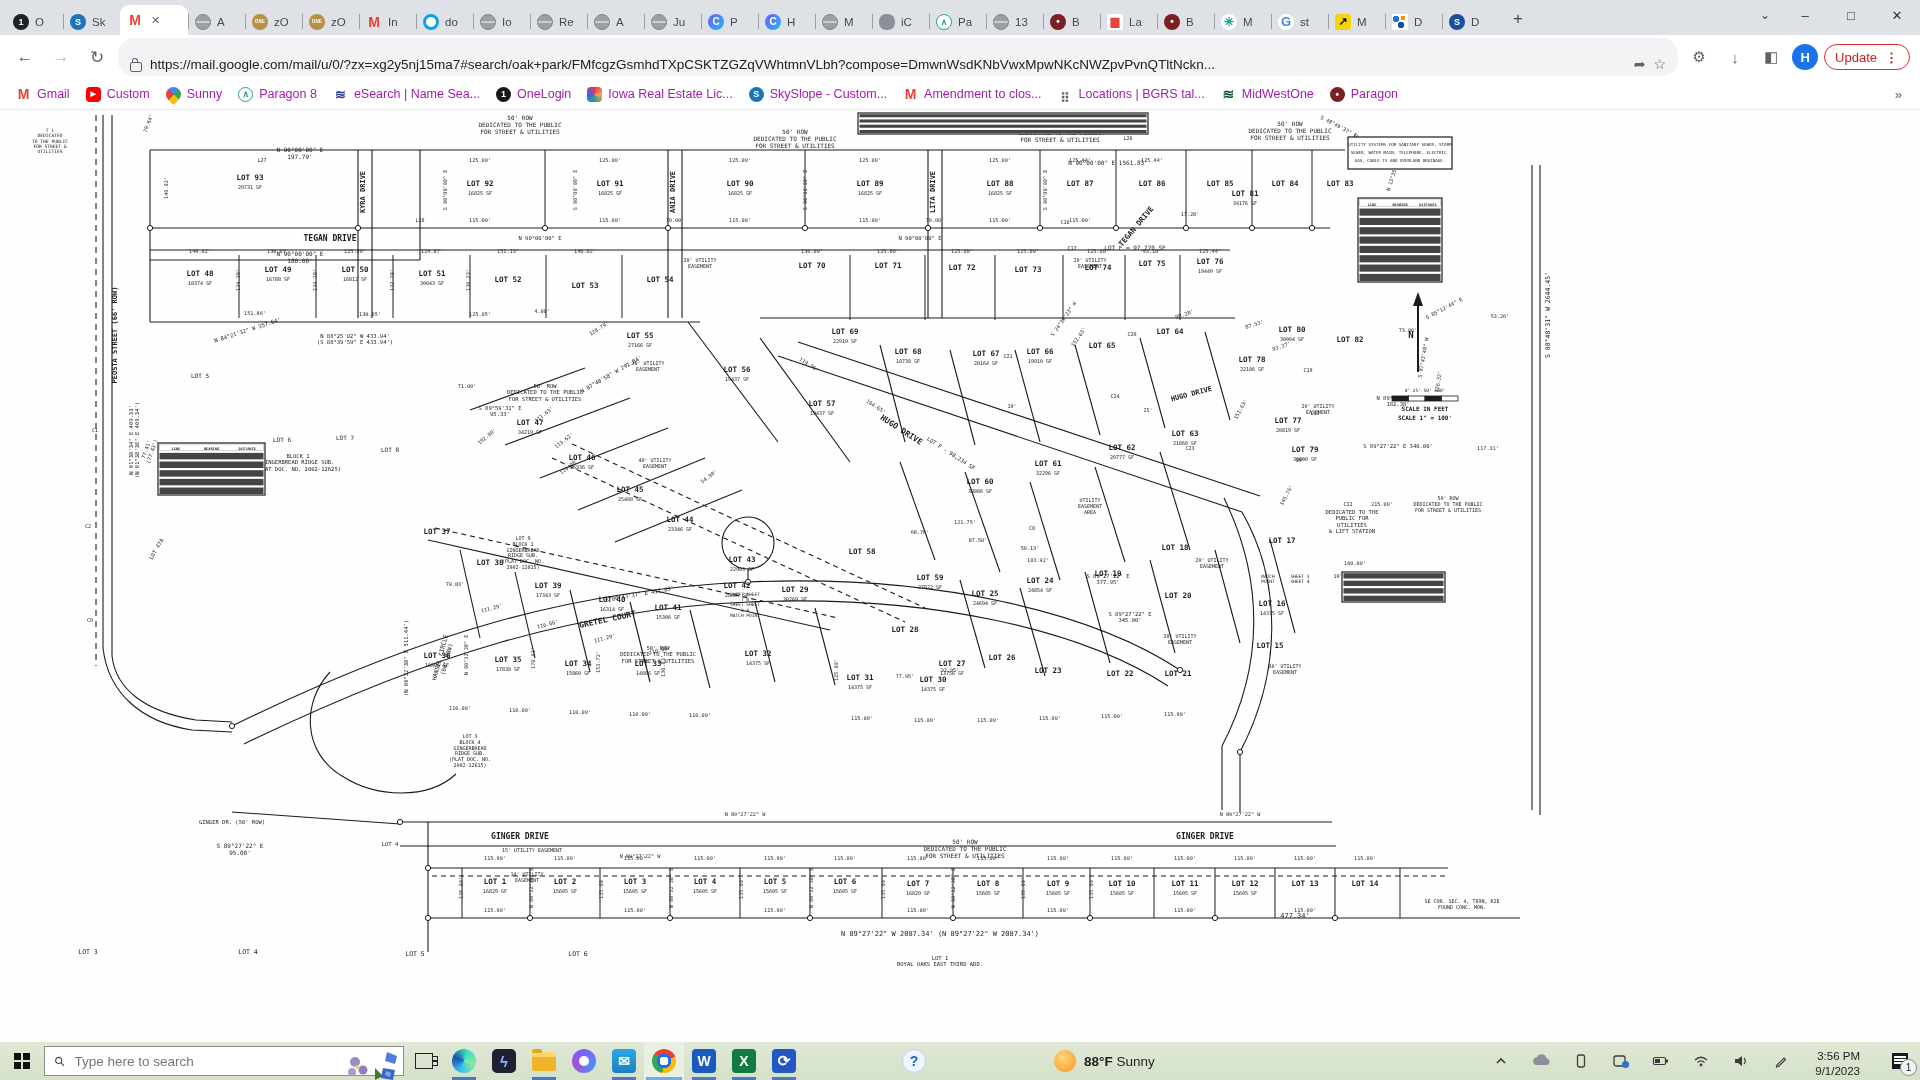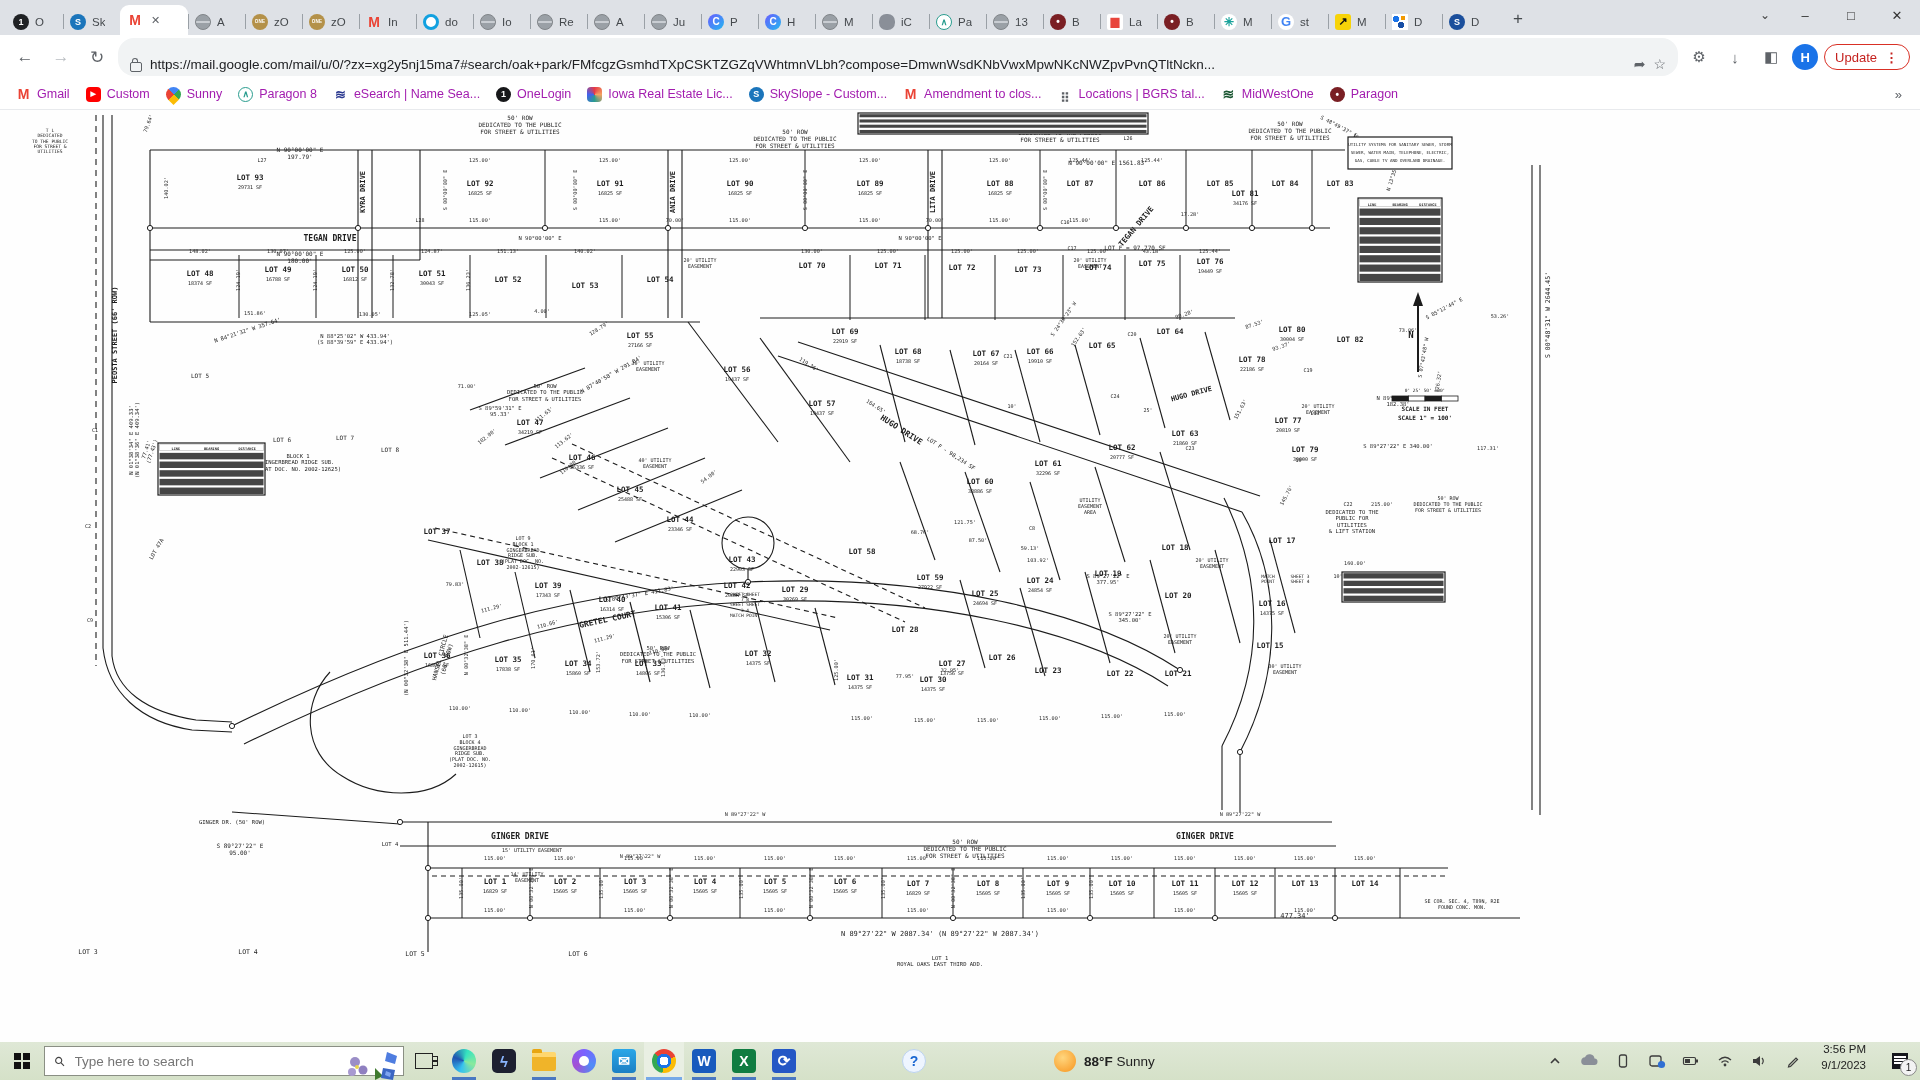--- a/index.html
+++ b/index.html
@@ -87,21 +87,21 @@
   .ic-word{border-radius:4px;background:#185abd;color:#fff;font-size:14px;}
   .ic-excel{border-radius:4px;background:#107c41;color:#fff;font-size:14px;}
   .ic-rec{border-radius:4px;background:#2457c5;color:#fff;font-size:15px;}
   .ic-help{border-radius:50%;background:#eef5ff;color:#1a67d2;font-size:14px;border:1px solid #bcd3ef;}
   .ic-tview{position:relative;width:18px;height:16px;border:1.6px solid #222;}
   .ic-tview::before{content:"";position:absolute;right:-6px;top:2px;width:4px;height:3px;border:1.3px solid #222;}
   .ic-tview::after{content:"";position:absolute;right:-6px;bottom:2px;width:4px;height:3px;border:1.3px solid #222;}
   .weather{display:flex;align-items:center;gap:8px;margin-left:120px;}
   .sun{width:22px;height:22px;border-radius:50%;background:radial-gradient(circle at 40% 35%,#ffd67e,#f7941d);}
   .wtext{font-size:13.5px;color:#222;}
-  .tray{margin-left:auto;display:flex;align-items:flex-start;gap:6px;}
+  .tray{margin-left:auto;display:flex;align-items:flex-end;gap:12px;}
   .trayic{width:28px;height:38px;display:flex;align-items:center;justify-content:center;color:#3c3c3c;}
   .clock{text-align:right;font-size:11.5px;color:#222;line-height:1.35;padding:0 8px;}
   .notif{width:40px;height:38px;display:flex;align-items:center;justify-content:center;position:relative;}
   .notifpage{width:16px;height:16px;background:#16181d;position:relative;}
   .notifpage::before{content:"";position:absolute;left:2px;top:3px;width:12px;height:1.5px;background:#fff;box-shadow:0 3px 0 #fff,0 6px 0 #fff;}
   .notifbadge{position:absolute;right:3px;bottom:4px;width:15px;height:15px;border-radius:50%;background:#f3f3f3;border:1px solid #888;font-size:10px;display:flex;align-items:center;justify-content:center;color:#222;}
 </style>
 </head>
 <body>
 

